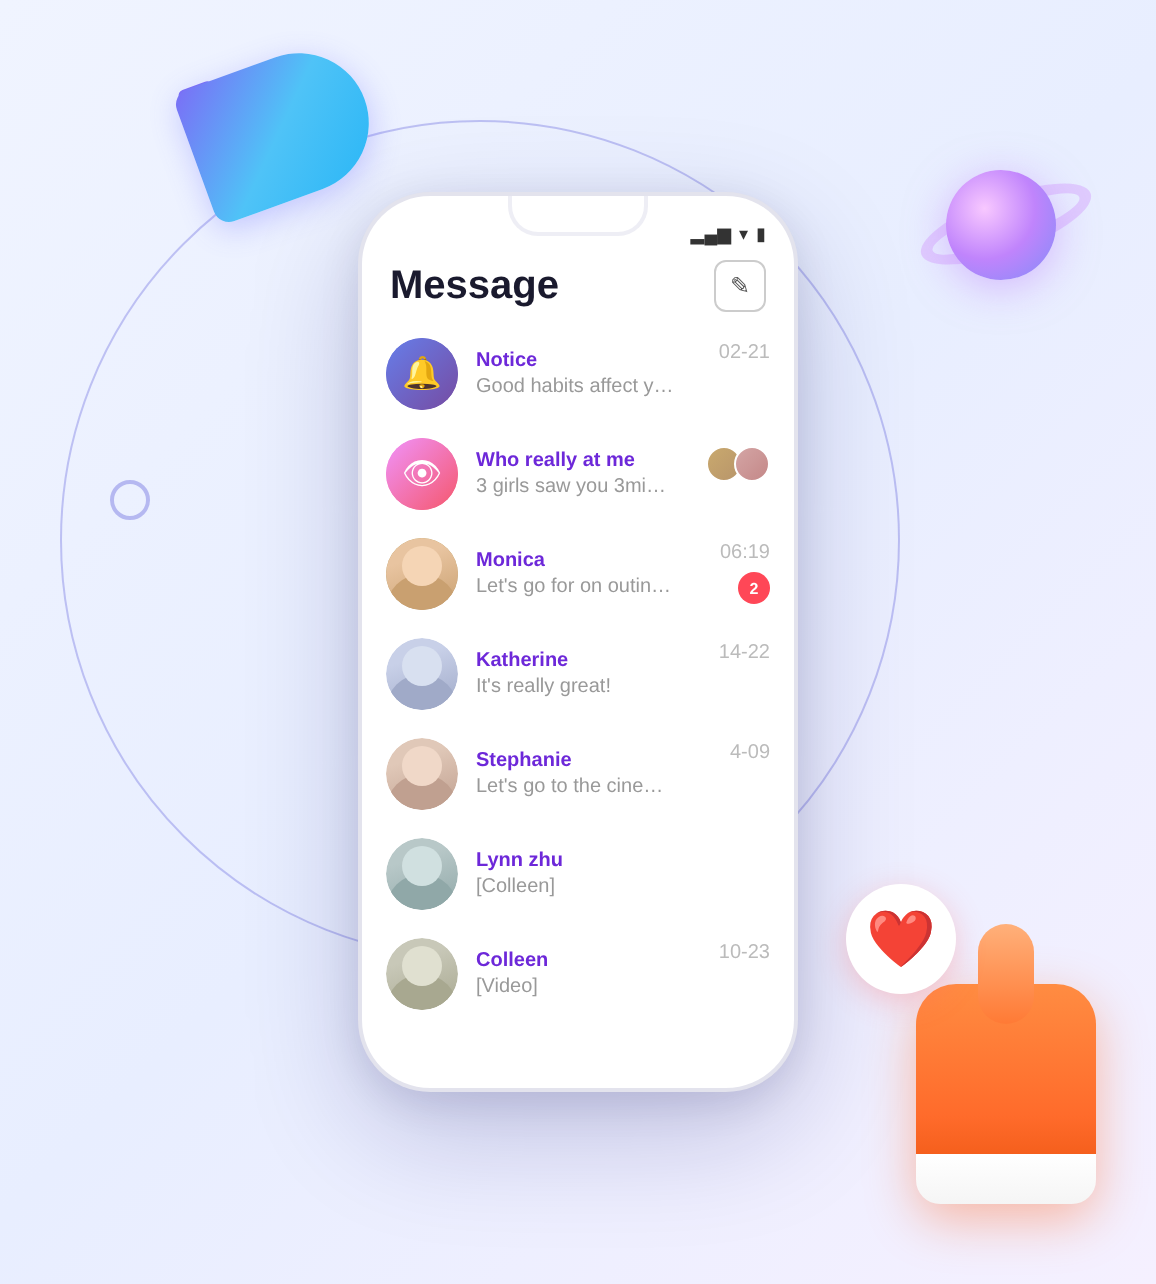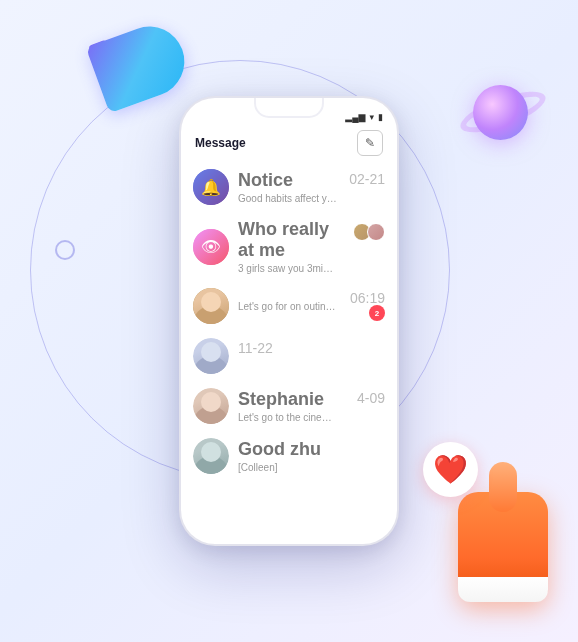--- a/index.html
+++ b/index.html
@@ -194,21 +194,21 @@
     }
 
     
     .phone-header {
       padding: 0 14px 6px;
       display: flex;
       align-items: center;
       justify-content: space-between;
     }
     .header-title {
-      font-size: 12px;
+      font-size: 20px;
       font-weight: 700;
       color: #1a1a2e;
     }
     .header-icon {
       width: 26px;
       height: 26px;
       border: 1.5px solid #ccc;
       border-radius: 6px;
       display: flex;
       align-items: center;
@@ -240,35 +240,35 @@
       justify-content: center;
       font-size: 14px;
       overflow: hidden;
       position: relative;
     }
     .msg-content {
       flex: 1;
       min-width: 0;
     }
     .msg-name {
-      font-size: 18px;
+      font-size: 10px;
       font-weight: 600;
-      color: #737373;
+      color: #6d28d9;
       margin-bottom: 2px;
     }
     .msg-preview {
       font-size: 10px;
       color: #999;
       white-space: nowrap;
       overflow: hidden;
       text-overflow: ellipsis;
       max-width: 100px;
     }
     .msg-time {
-      font-size: 14px;
+      font-size: 10px;
       color: #bbb;
       align-self: flex-start;
       margin-top: 2px;
       white-space: nowrap;
     }
     .unread-badge {
       width: 16px;
       height: 16px;
       background: #ff4757;
       border-radius: 50%;
@@ -366,35 +366,40 @@
     </div>
 
     <div class="msg-item">
       <div class="avatar av-monica">
         <div style="width:100%;height:100%;border-radius:50%;background:linear-gradient(160deg,#e8c4a0 30%,#c9a070 100%);display:flex;align-items:flex-end;justify-content:center;overflow:hidden;">
           <div style="width:20px;height:20px;border-radius:50%;background:#f5d5b5;position:absolute;top:4px;left:8px;"></div>
           <div style="width:36px;height:18px;border-radius:18px 18px 0 0;background:#c9a070;"></div>
         </div>
       </div>
       <div class="msg-content">
+        <div class="msg-name">Monica</div>
         <div class="msg-preview">Let's go for on outing this weekend-</div>
       </div>
       <div class="msg-time">06:19</div>
       <div class="unread-badge">2</div>
     </div>
 
 
     <div class="msg-item">
       <div class="avatar">
         <div style="width:100%;height:100%;border-radius:50%;background:linear-gradient(160deg,#c8d0e8 30%,#a0aac8 100%);display:flex;align-items:flex-end;justify-content:center;overflow:hidden;">
           <div style="width:20px;height:20px;border-radius:50%;background:#d8e0f0;position:absolute;top:4px;left:8px;"></div>
           <div style="width:36px;height:18px;border-radius:18px 18px 0 0;background:#a0aac8;"></div>
         </div>
       </div>
-      <div class="msg-time">11-22</div>
+      <div class="msg-content">
+        <div class="msg-name">Katherine</div>
+        <div class="msg-preview">It's really  great!</div>
+      </div>
+      <div class="msg-time">14-22</div>
     </div>
 
     <div class="msg-item">
       <div class="avatar">
         <div style="width:100%;height:100%;border-radius:50%;background:linear-gradient(160deg,#e0c8b8 30%,#c0a090 100%);display:flex;align-items:flex-end;justify-content:center;overflow:hidden;">
           <div style="width:20px;height:20px;border-radius:50%;background:#f0d8c8;position:absolute;top:4px;left:8px;"></div>
           <div style="width:36px;height:18px;border-radius:18px 18px 0 0;background:#c0a090;"></div>
         </div>
       </div>
       <div class="msg-content">
@@ -405,21 +410,34 @@
     </div>
 
     <div class="msg-item">
       <div class="avatar">
         <div style="width:100%;height:100%;border-radius:50%;background:linear-gradient(160deg,#b8c8c8 30%,#90a8a8 100%);display:flex;align-items:flex-end;justify-content:center;overflow:hidden;">
           <div style="width:20px;height:20px;border-radius:50%;background:#d0e0e0;position:absolute;top:4px;left:8px;"></div>
           <div style="width:36px;height:18px;border-radius:18px 18px 0 0;background:#90a8a8;"></div>
         </div>
       </div>
       <div class="msg-content">
-        <div class="msg-name">Good zhu</div>
+        <div class="msg-name">Lynn zhu</div>
         <div class="msg-preview">[Colleen]</div>
       </div>
       <div class="msg-time"></div>
     </div>
 
+    <div class="msg-item">
+      <div class="avatar">
+        <div style="width:100%;height:100%;border-radius:50%;background:linear-gradient(160deg,#c8c8b8 30%,#a8a890 100%);display:flex;align-items:flex-end;justify-content:center;overflow:hidden;">
+          <div style="width:20px;height:20px;border-radius:50%;background:#e0e0d0;position:absolute;top:4px;left:8px;"></div>
+          <div style="width:36px;height:18px;border-radius:18px 18px 0 0;background:#a8a890;"></div>
+        </div>
+      </div>
+      <div class="msg-content">
+        <div class="msg-name">Colleen</div>
+        <div class="msg-preview">[Video]</div>
+      </div>
+      <div class="msg-time">10-23</div>
+    </div>
   </div>
 
 </div>
 
 </body></html>

